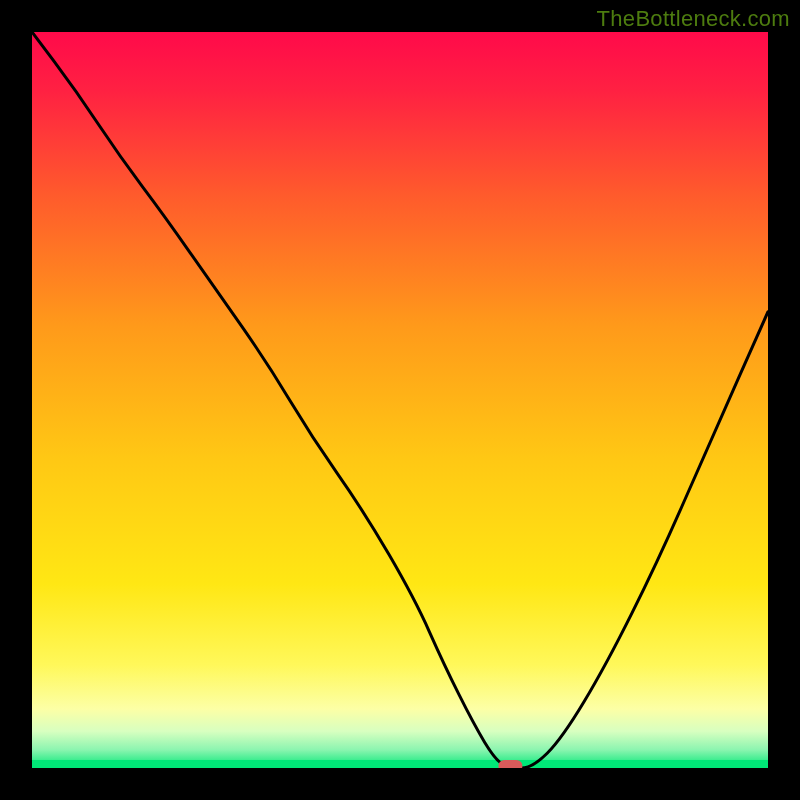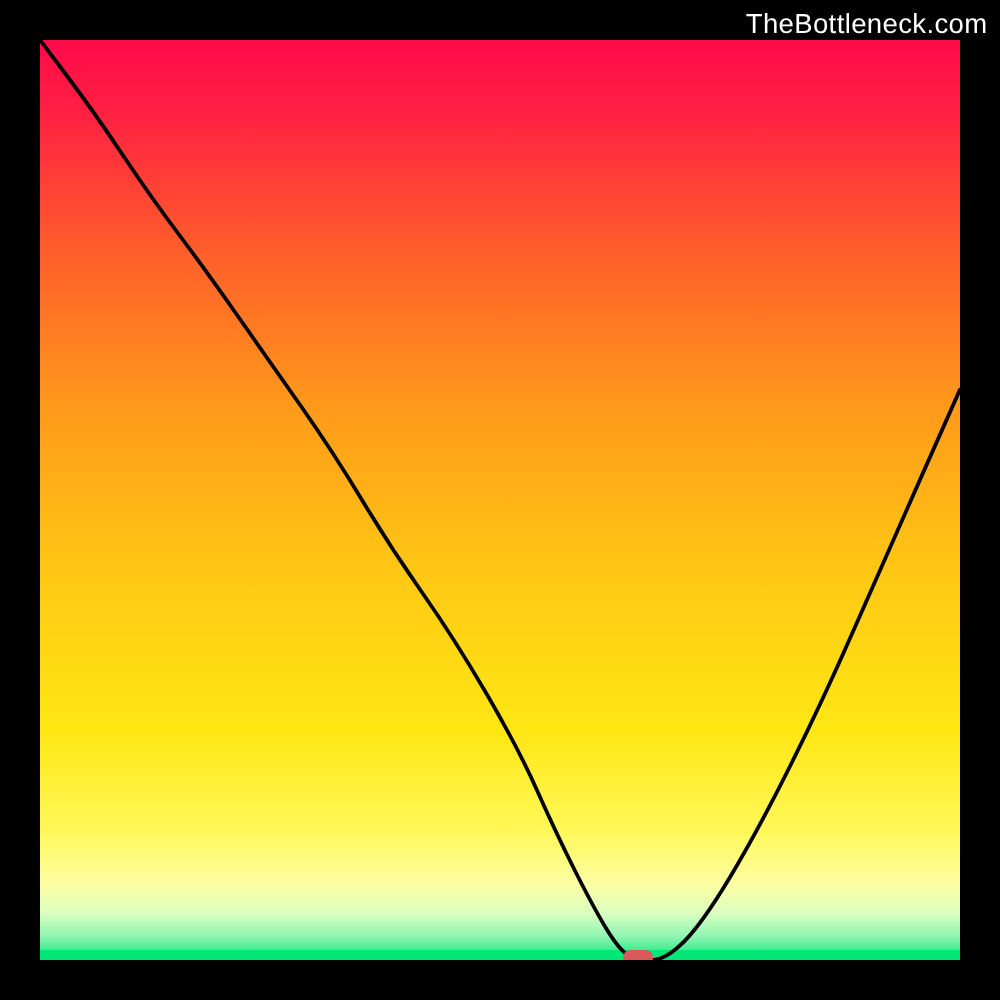--- a/index.html
+++ b/index.html
@@ -13,21 +13,21 @@
   .frame {
     width: 800px;
     height: 800px;
     background: #000000;
     position: relative;
   }
   .watermark {
     position: absolute;
     top: 6px;
     right: 10px;
-    color: #ffffff;
+    color: #4d7c0f;
     font-size: 22px;
     font-weight: 500;
     letter-spacing: 0.3px;
   }
   .plot {
     position: absolute;
     left: 32px;
     top: 32px;
     width: 736px;
     height: 736px;

